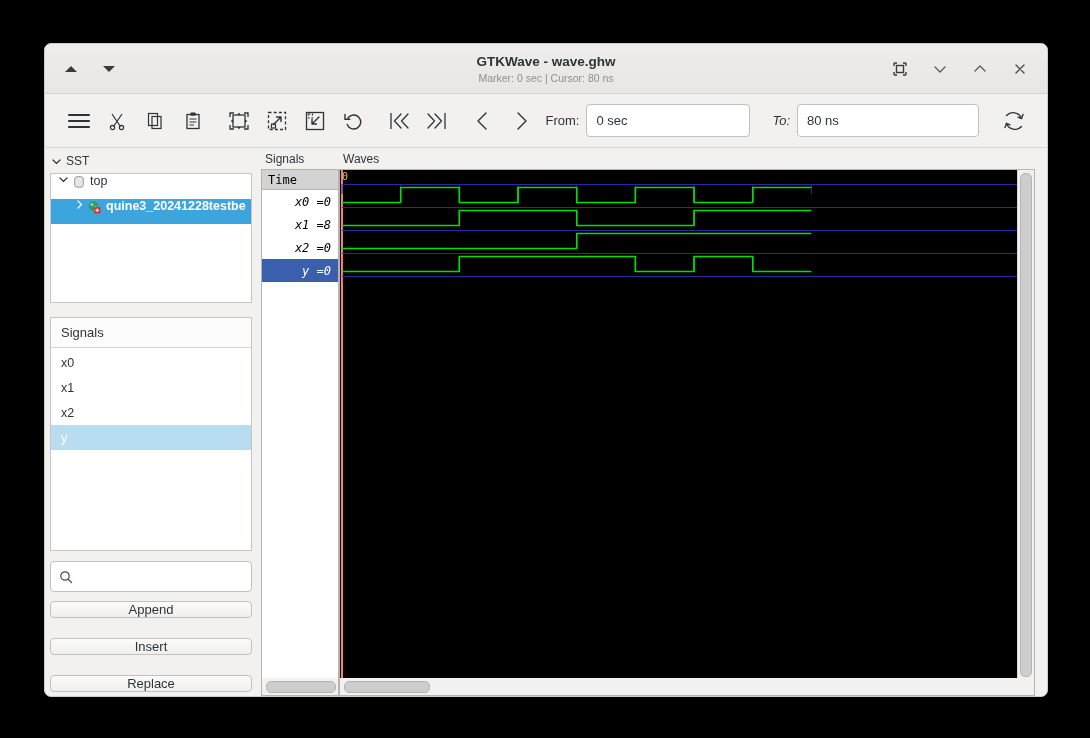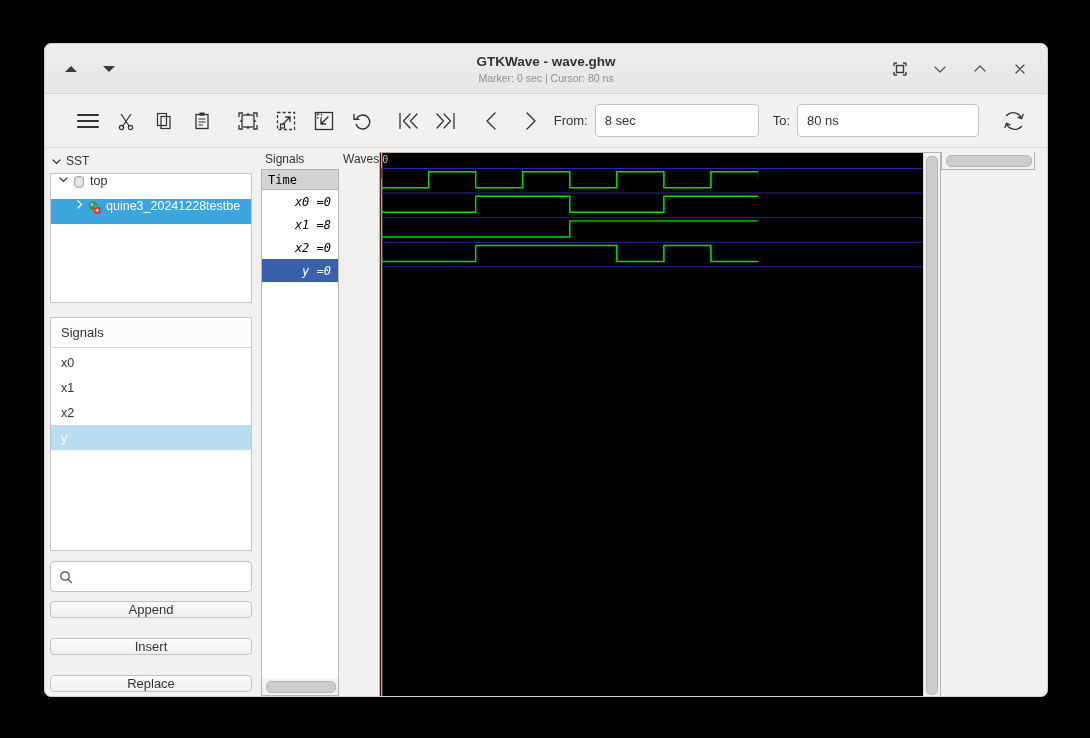--- a/index.html
+++ b/index.html
@@ -175,20 +175,21 @@
     height: 25px;
     font-size: 12.5px;
     color: #2e3436;
     padding-left: 6px;
     white-space: nowrap;
     overflow: hidden;
   }
   .tree-row.selected {
     background: #3ca5dd;
     color: #ffffff;
+    font-weight: bold;
   }
   .tree-row .indent { width: 16px; min-width: 16px; }
   .chev {
     width: 13px; min-width: 13px;
     display: flex; align-items: center; justify-content: center;
   }
   .node-icon {
     width: 17px; min-width: 17px;
     height: 16px;
     display: flex; align-items: center; justify-content: center;
@@ -348,21 +349,21 @@
     height: 10px;
     background: #cdcdcd;
     border: 1px solid #b5b5b5;
     border-radius: 5px;
   }
 
   
   .waves-pane {
     flex: 1;
     display: flex;
-    flex-direction: row;
+    flex-direction: column;
     padding-top: 4px;
     padding-right: 12px;
     box-sizing: border-box;
     overflow: hidden;
   }
   .waves-main {
     flex: 1;
     display: flex;
     overflow: hidden;
     border: 1px solid #b6b4b1;
@@ -543,23 +544,23 @@
       </svg>
     </div>
 
     <div class="tbtn">
       <svg width="24" height="24" viewBox="0 0 24 24">
         <path d="M9,4 L17,12 L9,20" fill="none" stroke="#2e3436" stroke-width="1.4" stroke-linecap="round" stroke-linejoin="round"></path>
       </svg>
     </div>
 
     <div class="range-label">From:</div>
-    <div class="range-input" id="from-input">8 sec</div>
-
-    <div class="range-label" style="margin-left:14px;">To:</div>
+    <div class="range-input" id="from-input">0 sec</div>
+
+    <div class="range-label" style="margin-left:22px;font-style:italic;">To:</div>
     <div class="range-input" id="to-input">80 ns</div>
 
     <div class="tbtn" style="margin-left:16px;">
       <svg width="26" height="26" viewBox="0 0 26 26">
         <path d="M20.5,10.5 A9,9 0 0,0 5.5,7.5" fill="none" stroke="#2e3436" stroke-width="1.4" stroke-linecap="round"></path>
         <path d="M5.5,15.5 A9,9 0 0,0 20.5,18.5" fill="none" stroke="#2e3436" stroke-width="1.4" stroke-linecap="round"></path>
         <path d="M20.5,10.5 L22,6.5 M20.5,10.5 L17,9.2" fill="none" stroke="#2e3436" stroke-width="1.4" stroke-linecap="round"></path>
         <path d="M5.5,15.5 L4,19.5 M5.5,15.5 L9,16.8" fill="none" stroke="#2e3436" stroke-width="1.4" stroke-linecap="round"></path>
       </svg>
     </div>

